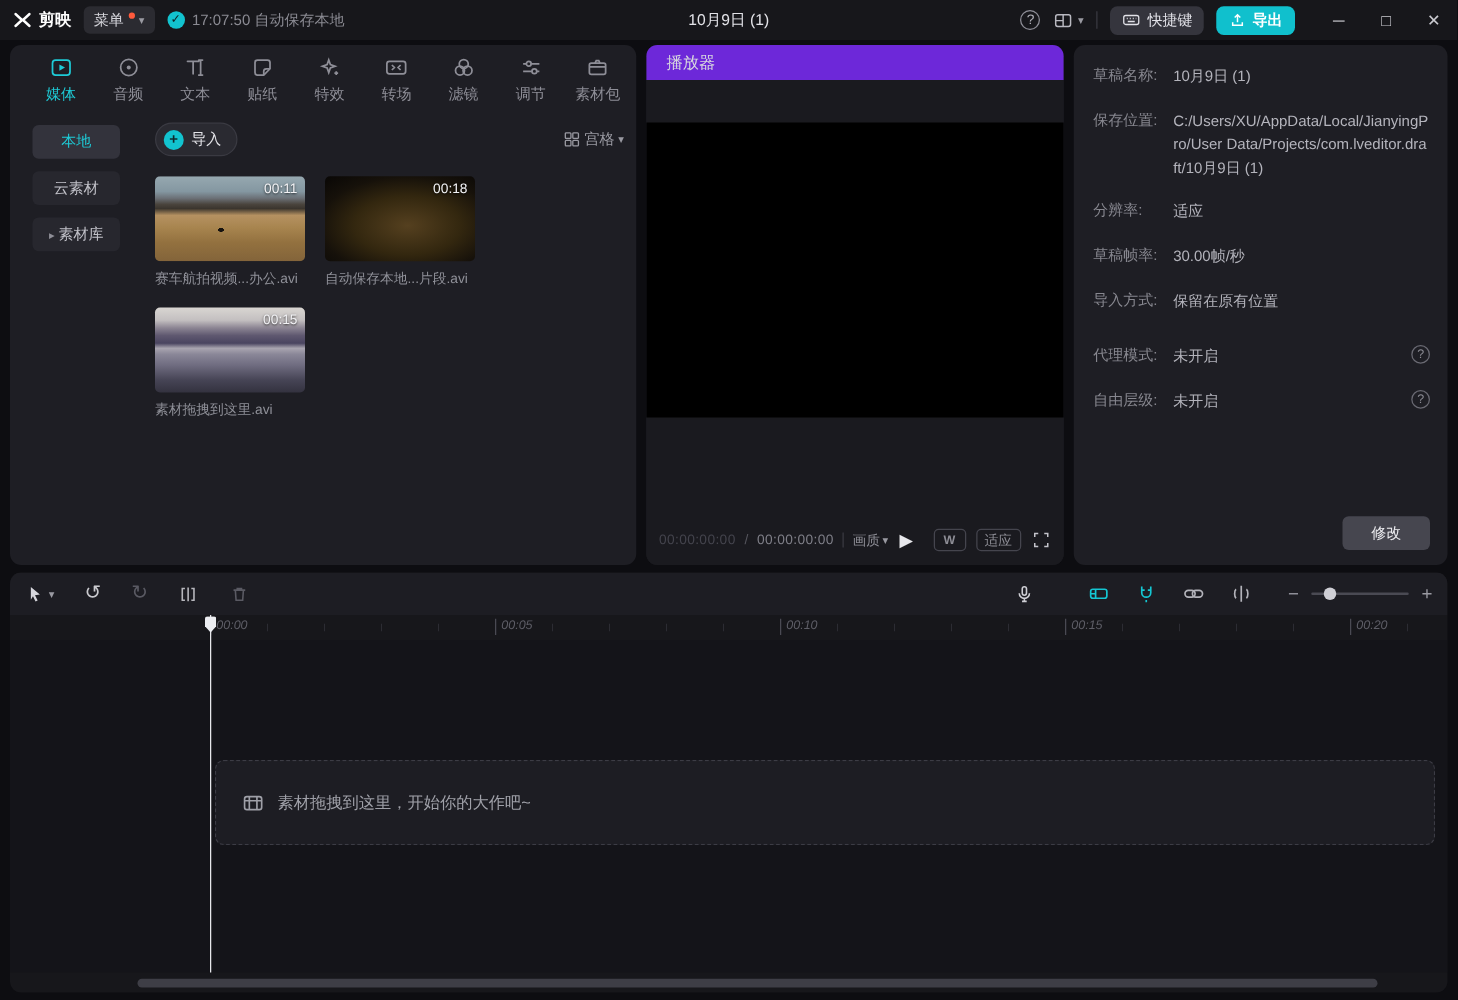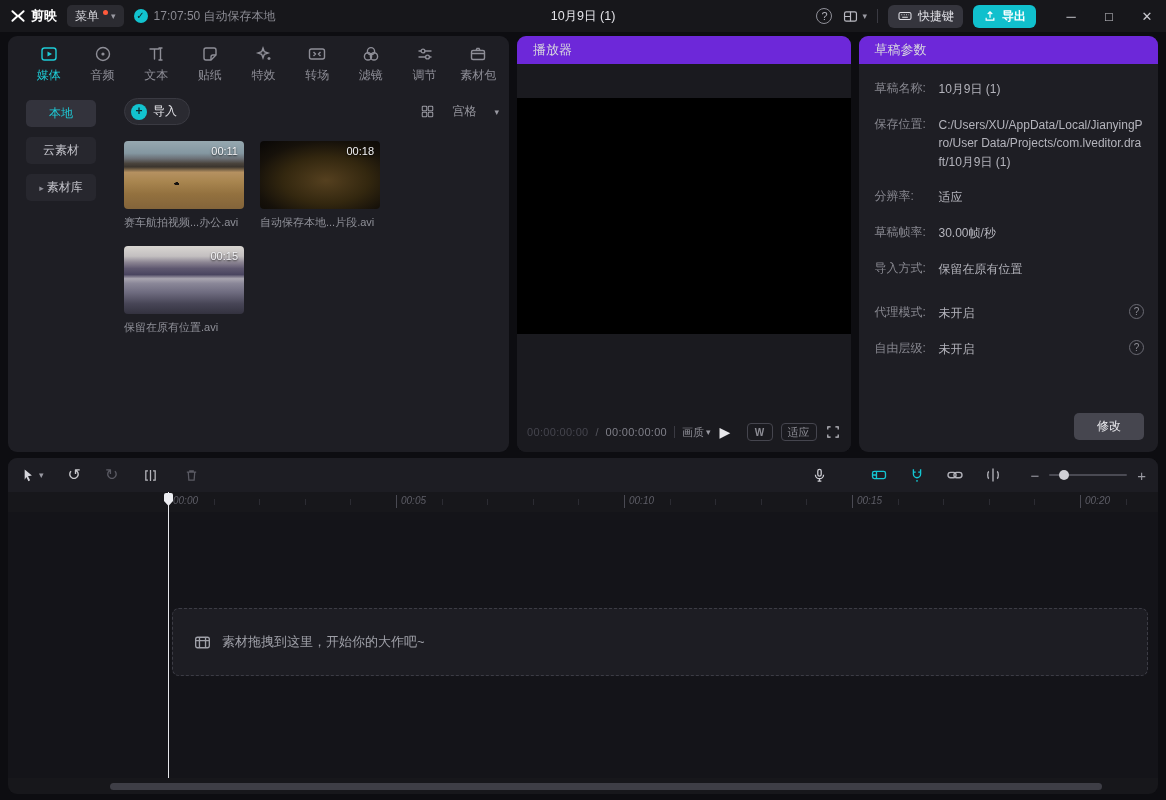--- a/index.html
+++ b/index.html
@@ -60,21 +60,21 @@
     color:#c2c2c9; font-size:12px; cursor:pointer; display:flex; align-items:center; justify-content:center; gap:3px; }
   .lib-item.active { background:#33333c; color:#1ecbd6; }
   .lib-arrow { font-size:9px; color:#8e8e97; }
 
   .media-content { flex:1; padding:12px 10px 0 12px; min-width:0; }
   .media-toolbar { display:flex; align-items:center; }
   .import-btn { display:flex; align-items:center; gap:6px; background:#2a2a31; border:1px solid #3a3a42;
     color:#e4e4e9; height:27px; padding:0 12px 0 6px; border-radius:14px; font-size:12px; cursor:pointer; }
   .plus-circ { width:16px; height:16px; border-radius:50%; background:#12c3cf; color:#10282b;
     font-size:12px; line-height:15px; text-align:center; font-weight:bold; }
-  .view-controls { margin-left:auto; display:flex; align-items:center; gap:18px; color:#9a9aa2; cursor:pointer; }
+  .view-controls { margin-left:auto; display:flex; align-items:center; gap:3px; color:#9a9aa2; cursor:pointer; }
   .view-controls svg { stroke:#9a9aa2; fill:none; stroke-width:1.4; }
 
   .media-grid { display:flex; flex-wrap:wrap; gap:16px; margin-top:16px; }
   .media-item { width:120px; cursor:pointer; }
   .thumb { width:120px; height:68px; border-radius:4px; position:relative; overflow:hidden; }
   .thumb-1 { background:
       radial-gradient(4px 2.5px at 44% 63%, #15120f 0 60%, transparent 65%),
       linear-gradient(180deg,#96a8b0 0%,#8497a1 18%,#6b7076 26%,#4a443d 33%,#3b352e 38%,#b59161 46%,#a8854f 60%,#93713f 78%,#83643a 100%); }
   .thumb-2 { background:
       radial-gradient(95px 52px at 55% 58%, #55401f 0%, #33270f 45%, #16110a 75%, #0a0806 100%); }
@@ -319,21 +319,21 @@
           <div class="media-item">
             <div class="thumb thumb-2">
               <span class="dur">00:18</span>
             </div>
             <div class="mi-title">自动保存本地...片段.avi</div>
           </div>
           <div class="media-item">
             <div class="thumb thumb-3">
               <span class="dur">00:15</span>
             </div>
-            <div class="mi-title">保留在原有位置.avi</div>
+            <div class="mi-title">素材拖拽到这里.avi</div>
           </div>
         </div>
       </div>
     </div>
   </section>
 
   <section class="panel panel-player">
     <div class="panel-header">
       <span>播放器</span>
     </div>
@@ -360,23 +360,20 @@
             <svg width="16" height="16" viewBox="0 0 20 20">
               <path d="M3.5 7V3.5H7M13 3.5h3.5V7M16.5 13v3.5H13M7 16.5H3.5V13"></path>
             </svg>
           </button>
         </div>
       </div>
     </div>
   </section>
 
   <section class="panel panel-draft">
-    <div class="panel-header">
-      <span>草稿参数</span>
-    </div>
     <div class="draft-body">
       <div class="dfield">
         <span class="dlabel">草稿名称:</span>
         <span class="dvalue">10月9日 (1)</span>
       </div>
       <div class="dfield">
         <span class="dlabel">保存位置:</span>
         <span class="dvalue">C:/Users/XU/AppData/Local/JianyingPro/User Data/Projects/com.lveditor.draft/10月9日 (1)</span>
       </div>
       <div class="dfield">

